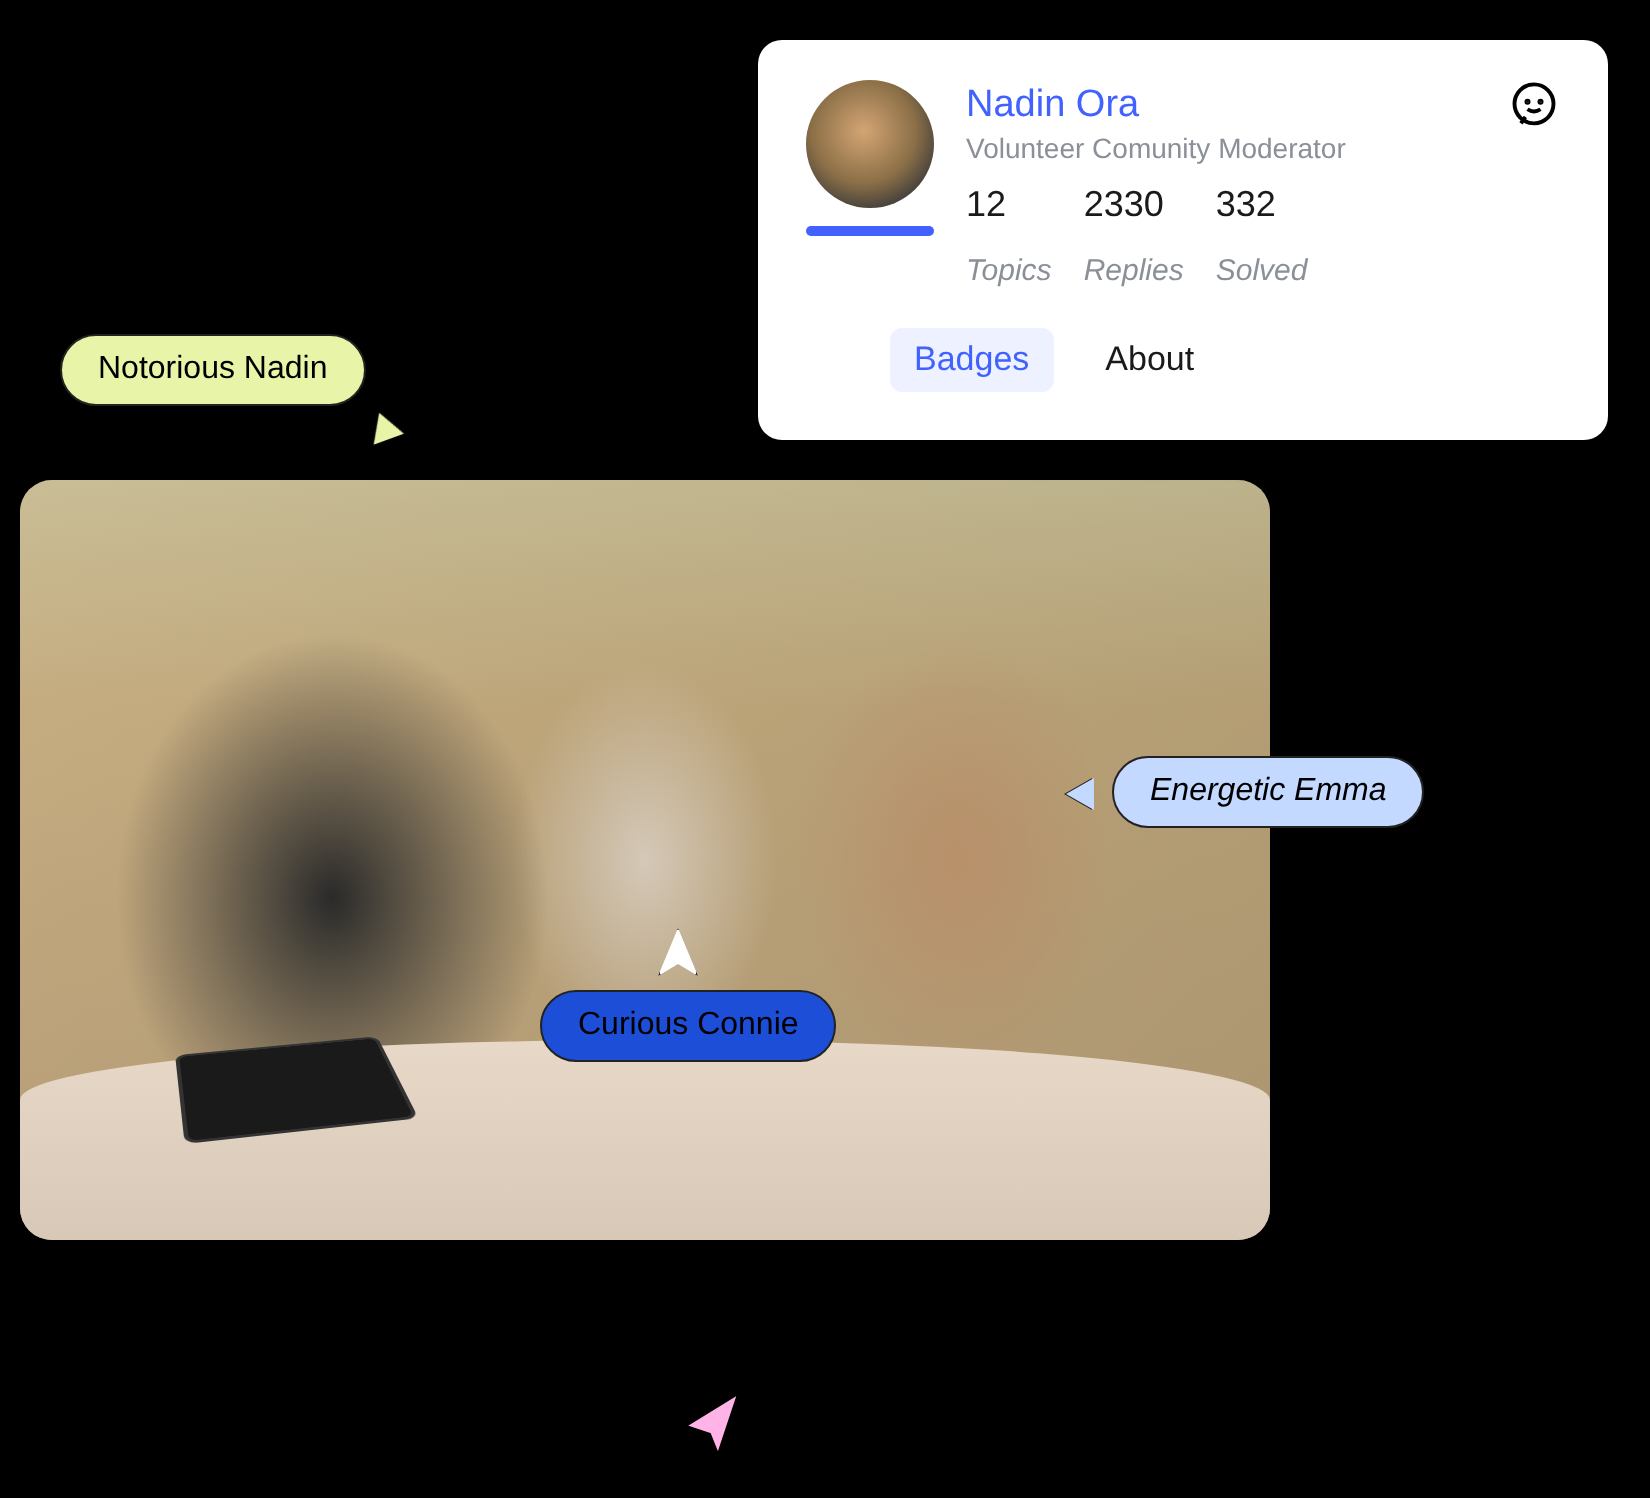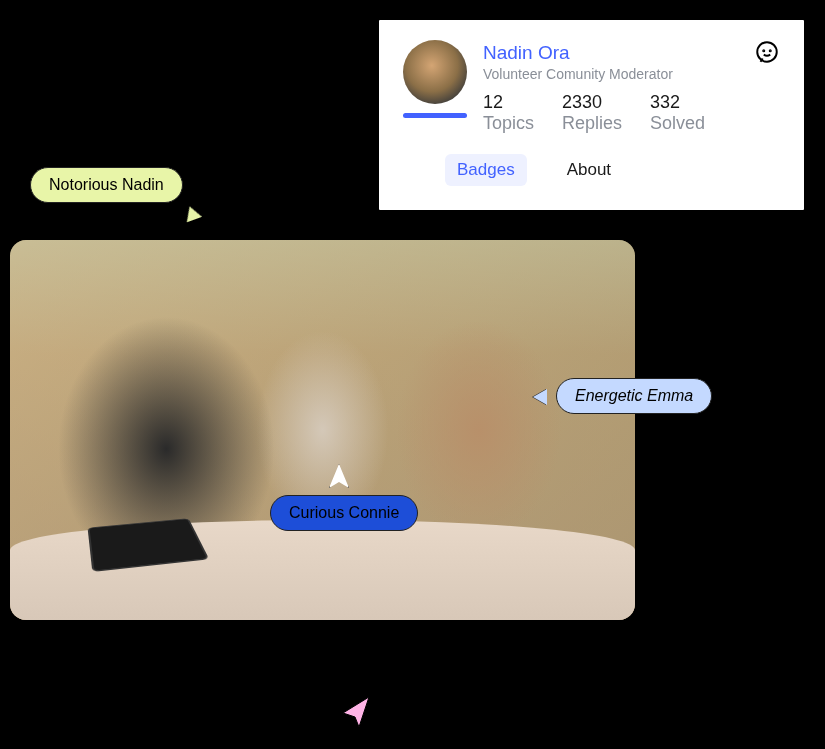--- a/index.html
+++ b/index.html
@@ -101,21 +101,21 @@
     filter: drop-shadow(-1px 0 0 #222);
   }
 
   
   .card {
     position: absolute;
     left: 379px;
     top: 20px;
     width: 425px;
     background: #fff;
-    border-radius: 1px;
+    border-radius: 12px;
     padding: 20px 24px 24px;
     box-shadow: 0 4px 20px rgba(0,0,0,0.1);
   }
   .card-head { display: flex; gap: 16px; position: relative; }
   .avatar {
     width: 64px; height: 64px;
     border-radius: 50%;
     background: radial-gradient(circle at 45% 40%, #d4a574 0%, #8b6f47 50%, #3a3a3a 80%);
     flex-shrink: 0;
   }
@@ -132,32 +132,32 @@
     color: #4262ff;
     font-size: 19px;
     font-weight: 500;
     margin: 2px 0 2px;
   }
   .role {
     color: #8a8f98;
     font-size: 14px;
     margin: 0 0 10px;
   }
-  .stats { display: flex; gap: 28px; }
+  .stats { display: flex; gap: 16px; }
   .stat-val { font-size: 18px; color: #1a1a1a; }
-  .stat-lbl { font-size: 18px; color: #8a8f98; margin-top: 0; }
+  .stat-lbl { font-size: 15px; color: #8a8f98; margin-top: 14px; font-style: italic; }
   .chat-icon {
     position: absolute;
     right: 0;
     top: 0;
     width: 26px;
     height: 26px;
   }
 
-  .tabs { display: flex; gap: 28px; margin-top: 20px; align-items: center; padding-left: 42px; }
+  .tabs { display: flex; gap: 14px; margin-top: 20px; align-items: center; padding-left: 42px; }
   .tab {
     font-size: 17px;
     padding: 6px 12px;
     border-radius: 6px;
     cursor: pointer;
   }
   .tab-active { background: #eef1ff; color: #4262ff; font-weight: 500; }
   .tab-inactive { color: #1a1a1a; }
 
   .badges {

